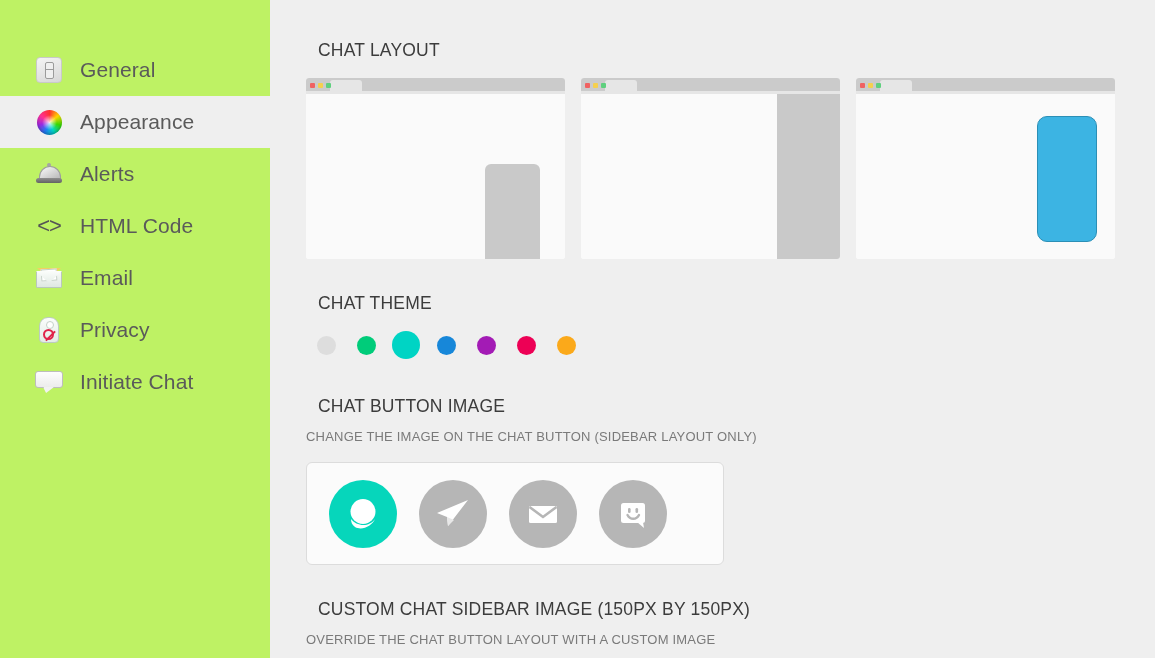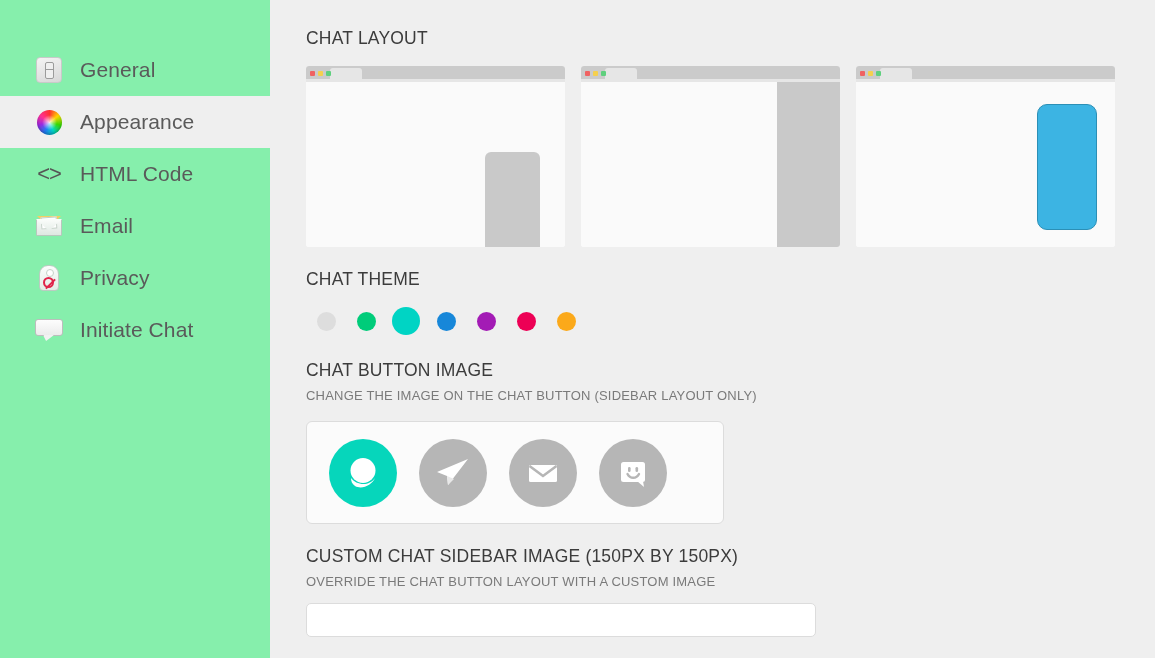--- a/index.html
+++ b/index.html
@@ -18,21 +18,21 @@
     display: flex;
     width: 1155px;
     height: 658px;
   }
 
   
   #sidebar {
     width: 270px;
     min-width: 270px;
     height: 658px;
-    background: #86efac;
+    background: #bef264;
     position: relative;
     padding-top: 44px;
     box-sizing: border-box;
   }
   .nav-item {
     height: 52px;
     display: flex;
     align-items: center;
     padding-left: 34px;
     box-sizing: border-box;
@@ -246,21 +246,21 @@
     height: 658px;
     background: #efefef;
     padding: 28px 0 0 36px;
     box-sizing: border-box;
     overflow: hidden;
   }
   .sec-title {
     font-size: 17.5px;
     color: #3c3c3c;
     letter-spacing: .2px;
-    margin: 0;
+    margin: 12px;
     font-weight: 400;
   }
   .sec-sub {
     font-size: 13px;
     color: #7a7a7a;
     letter-spacing: .2px;
     margin: 7px 0 0 0;
   }
 
   
@@ -423,20 +423,30 @@
       <span class="nav-label">General</span>
     </div>
 
     <div class="nav-item selected">
       <span class="nav-icon">
           <span class="ic-appearance"></span>
         </span>
       <span class="nav-label">Appearance</span>
     </div>
 
+    <div class="nav-item">
+      <span class="nav-icon">
+        <span class="ic-alerts">
+            <span class="knob"></span>
+            <span class="dome"></span>
+            <span class="base"></span>
+          </span>
+      </span>
+      <span class="nav-label">Alerts</span>
+    </div>
 
 
     <div class="nav-item">
       <span class="nav-icon">
           <span class="ic-html">&lt;&gt;</span>
         </span>
       <span class="nav-label">HTML Code</span>
     </div>
 
     <div class="nav-item">

